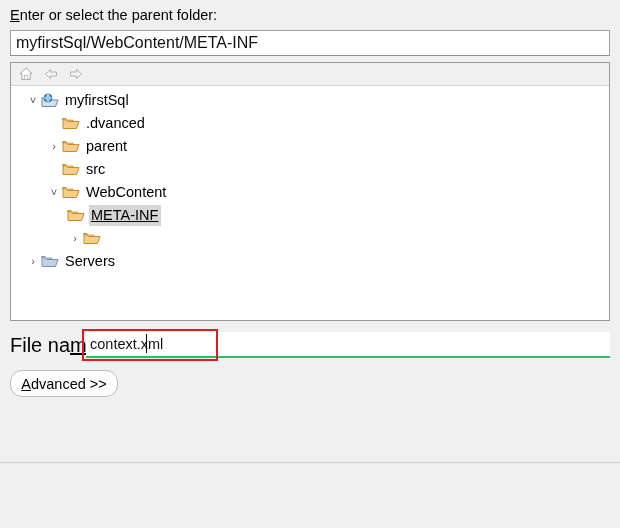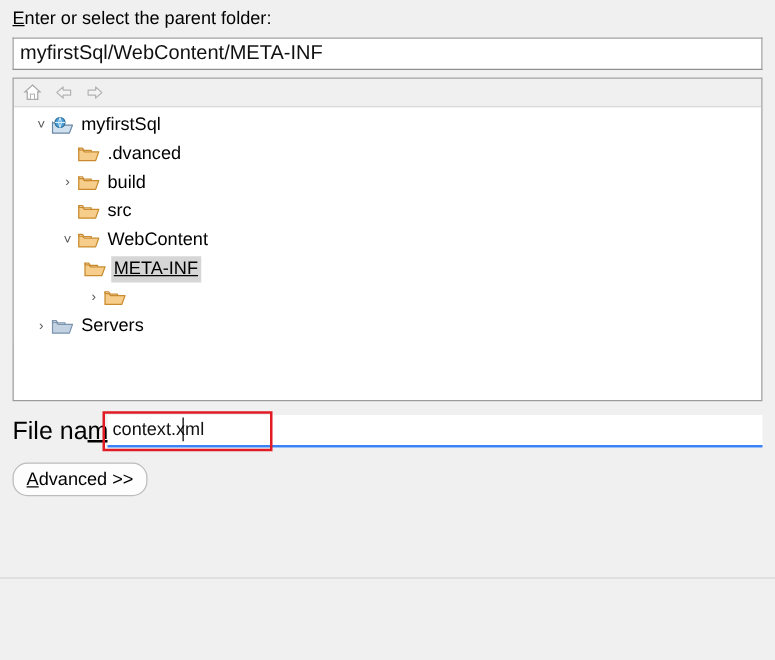--- a/index.html
+++ b/index.html
@@ -127,21 +127,21 @@
   }
   .filename-input {
     position: absolute;
     left: 86px;
     top: 332px;
     width: 524px;
     height: 26px;
     box-sizing: border-box;
     background: #ffffff;
     border: none;
-    border-bottom: 2px solid #3b82f6;
+    border-bottom: 2px solid #22c55e;
     font-family: "Liberation Sans", sans-serif;
     font-size: 14.5px;
     color: #111;
     padding: 0 4px;
     line-height: 22px;
     outline: none;
   }
   .caret {
     position: absolute;
     left: 146px;
@@ -249,21 +249,21 @@
         <span class="node-label">.dvanced</span>
       </div>
       <div class="tree-row" style="padding-left: 35px;">
         <span class="twisty">›</span>
         <span class="node-icon">
           <svg width="18" height="15" viewBox="0 0 18 15">
             <path d="M1 2.5 L1 12.5 L14.5 12.5 L17 5.5 L5.5 5.5 L4 3.8 L1 3.8 Z" fill="#f6cd8a" stroke="#c98b2e" stroke-width="1" stroke-linejoin="round"></path>
             <path d="M1 3.8 L1 2.5 L4 2.5 L5.2 4.2 L11 4.2 L11 5.5" fill="none" stroke="#c98b2e" stroke-width="1" stroke-linejoin="round"></path>
           </svg>
         </span>
-        <span class="node-label">build</span>
+        <span class="node-label">parent</span>
       </div>
       <div class="tree-row" style="padding-left: 35px;">
         <span class="twisty empty"></span>
         <span class="node-icon">
           <svg width="18" height="15" viewBox="0 0 18 15">
             <path d="M1 2.5 L1 12.5 L14.5 12.5 L17 5.5 L5.5 5.5 L4 3.8 L1 3.8 Z" fill="#f6cd8a" stroke="#c98b2e" stroke-width="1" stroke-linejoin="round"></path>
             <path d="M1 3.8 L1 2.5 L4 2.5 L5.2 4.2 L11 4.2 L11 5.5" fill="none" stroke="#c98b2e" stroke-width="1" stroke-linejoin="round"></path>
           </svg>
         </span>
         <span class="node-label">src</span>

